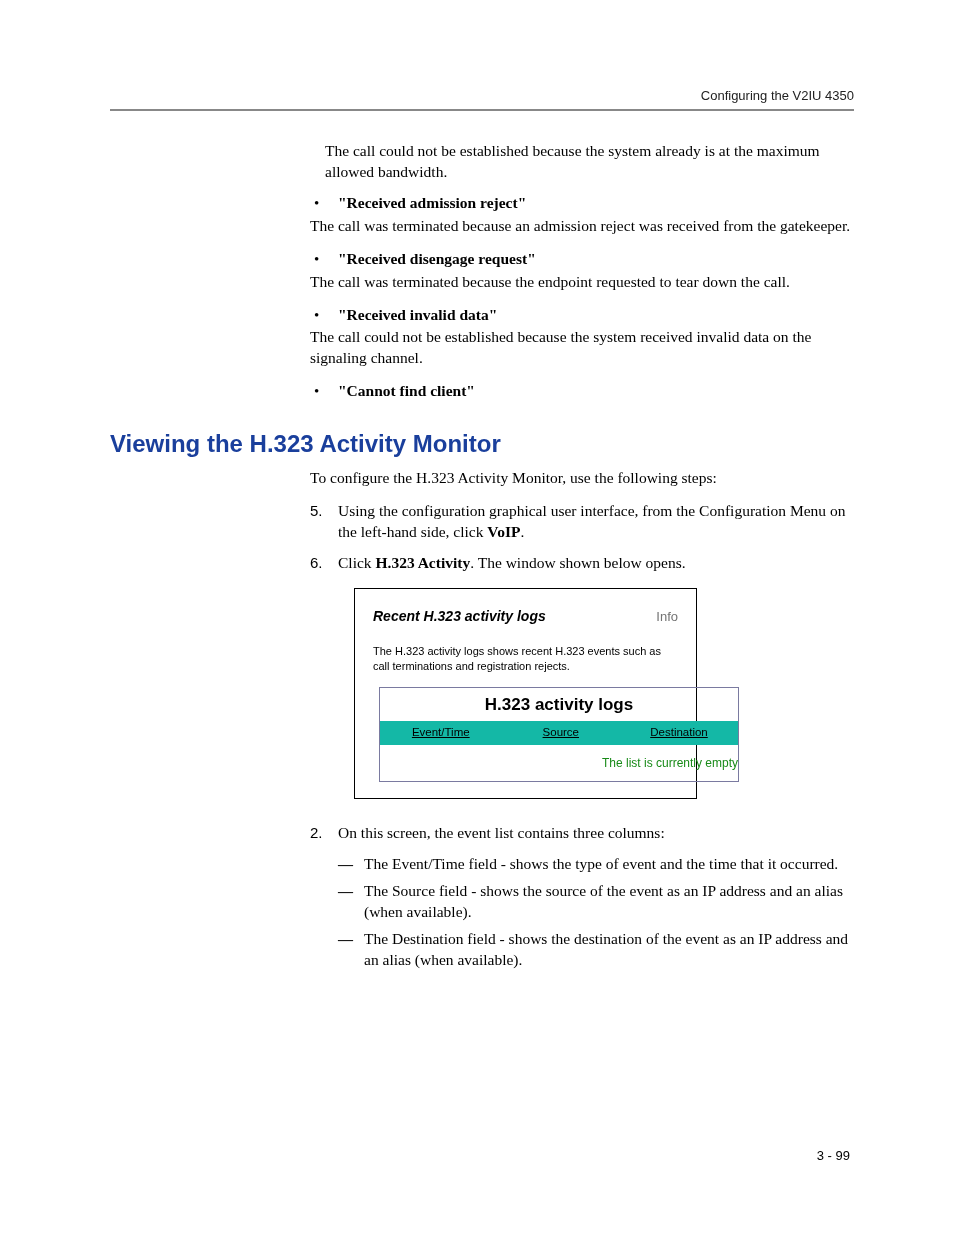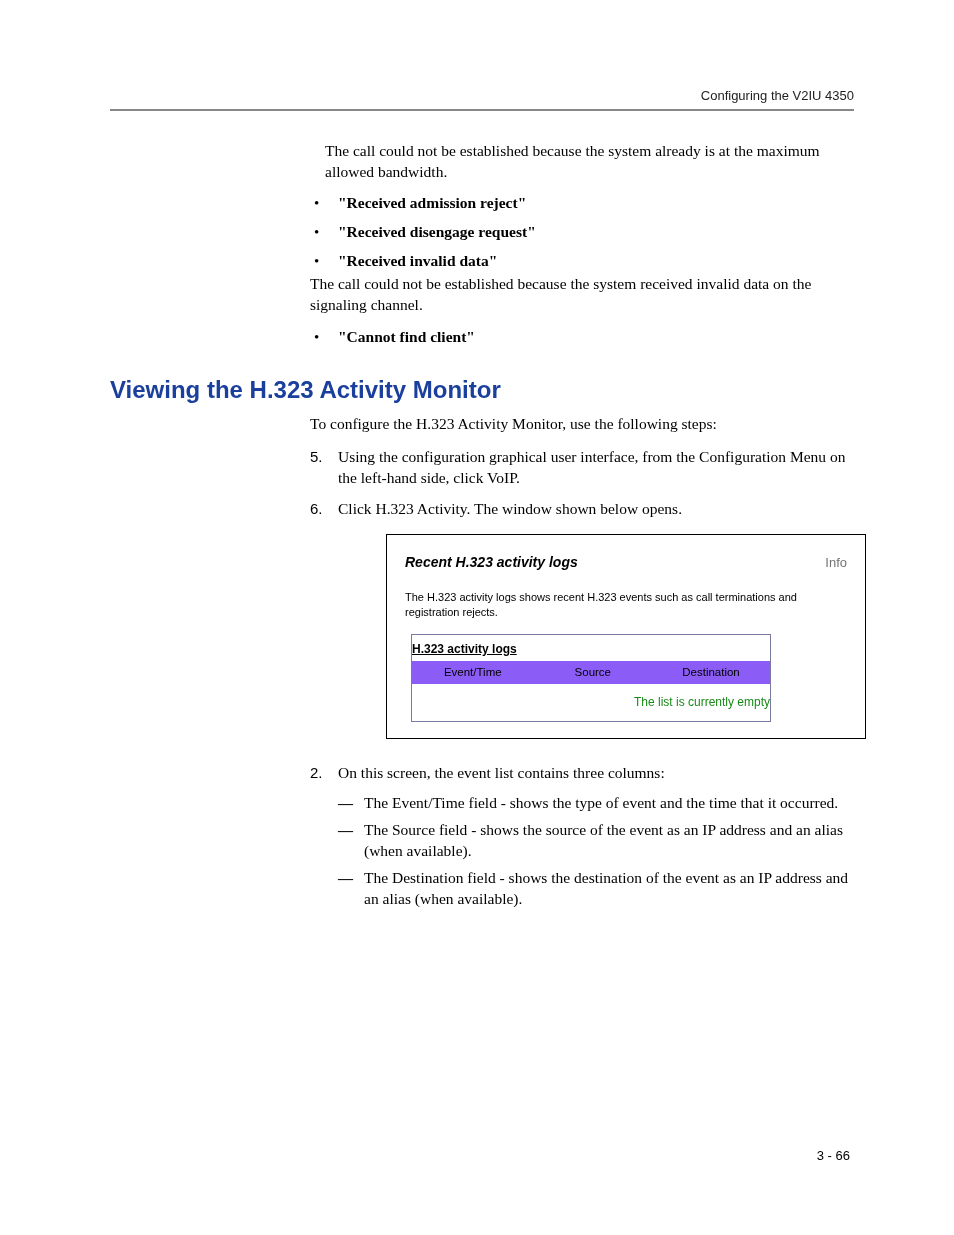--- a/index.html
+++ b/index.html
@@ -80,35 +80,34 @@
   .sub-item {
     display: flex;
     margin: 6px 0 6px 28px;
   }
   .sub-marker {
     flex: 0 0 26px;
     font-size: 15px;
     font-weight: bold;
   }
   .sub-content { flex: 1; }
-  strong.ui { font-weight: normal; }
+  strong.ui { font-weight: bold; }
 
   
   .figure-wrap {
     margin: 14px 0 24px 44px;
   }
   .panel {
     border: 1.5px solid #000;
-    width: 480px;
+    width: 343px;
     padding: 18px 18px 16px 18px;
     box-sizing: border-box;
     font-family: Verdana, Geneva, sans-serif;
     font-size: 12px;
     color: #000;
-    margin-left: 32px;
   }
   .panel-top {
     display: flex;
     justify-content: space-between;
     align-items: baseline;
     margin-bottom: 18px;
   }
   .panel-title {
     font-style: italic;
     font-weight: bold;
@@ -123,28 +122,28 @@
     line-height: 1.35;
     margin-bottom: 14px;
   }
   .inner-table {
     border: 1px solid #7a7aa0;
     width: 360px;
     margin-left: 6px;
     border-collapse: collapse;
   }
   .inner-caption {
-    text-align: left;
+    text-align: center;
     font-weight: bold;
     padding: 6px 0 4px 0;
-    font-size: 12px;
+    font-size: 17px;
+  }
+  .inner-header {
+    background: #14b8a6;
     text-decoration: underline;
-  }
-  .inner-header {
-    background: #8b5cf6;
   }
   .inner-header td {
     font-size: 11.5px;
     padding: 4px 0;
     text-align: center;
     color: #000;
   }
   .inner-empty td {
     text-align: right;
     color: #188a18;
@@ -168,25 +167,27 @@
   <hr class="header-rule">
 
   <div class="body-text">
 
     <p class="para">The call could not be established because the system already is at the maximum allowed bandwidth.</p>
 
     <div class="bullet-row">
       <div class="bullet-dot">•</div>
       <div class="bullet-label">"Received admission reject"</div>
     </div>
+    <p class="bullet-desc">The call was terminated because an admission reject was received from the gatekeeper.</p>
 
     <div class="bullet-row">
       <div class="bullet-dot">•</div>
       <div class="bullet-label">"Received disengage request"</div>
     </div>
+    <p class="bullet-desc">The call was terminated because the endpoint requested to tear down the call.</p>
 
     <div class="bullet-row">
       <div class="bullet-dot">•</div>
       <div class="bullet-label">"Received invalid data"</div>
     </div>
     <p class="bullet-desc">The call could not be established because the system received invalid data on the signaling channel.</p>
 
     <div class="bullet-row">
       <div class="bullet-dot">•</div>
       <div class="bullet-label">"Cannot find client"</div>
@@ -255,14 +256,14 @@
       <div class="sub-marker">—</div>
       <div class="sub-content">The Source field - shows the source of the event as an IP address and an alias (when available).</div>
     </div>
     <div class="sub-item">
       <div class="sub-marker">—</div>
       <div class="sub-content">The Destination field - shows the destination of the event as an IP address and an alias (when available).</div>
     </div>
 
   </div>
 
-  <div class="page-number">3 - 66</div>
+  <div class="page-number">3 - 99</div>
 </div>
 
 </body></html>

